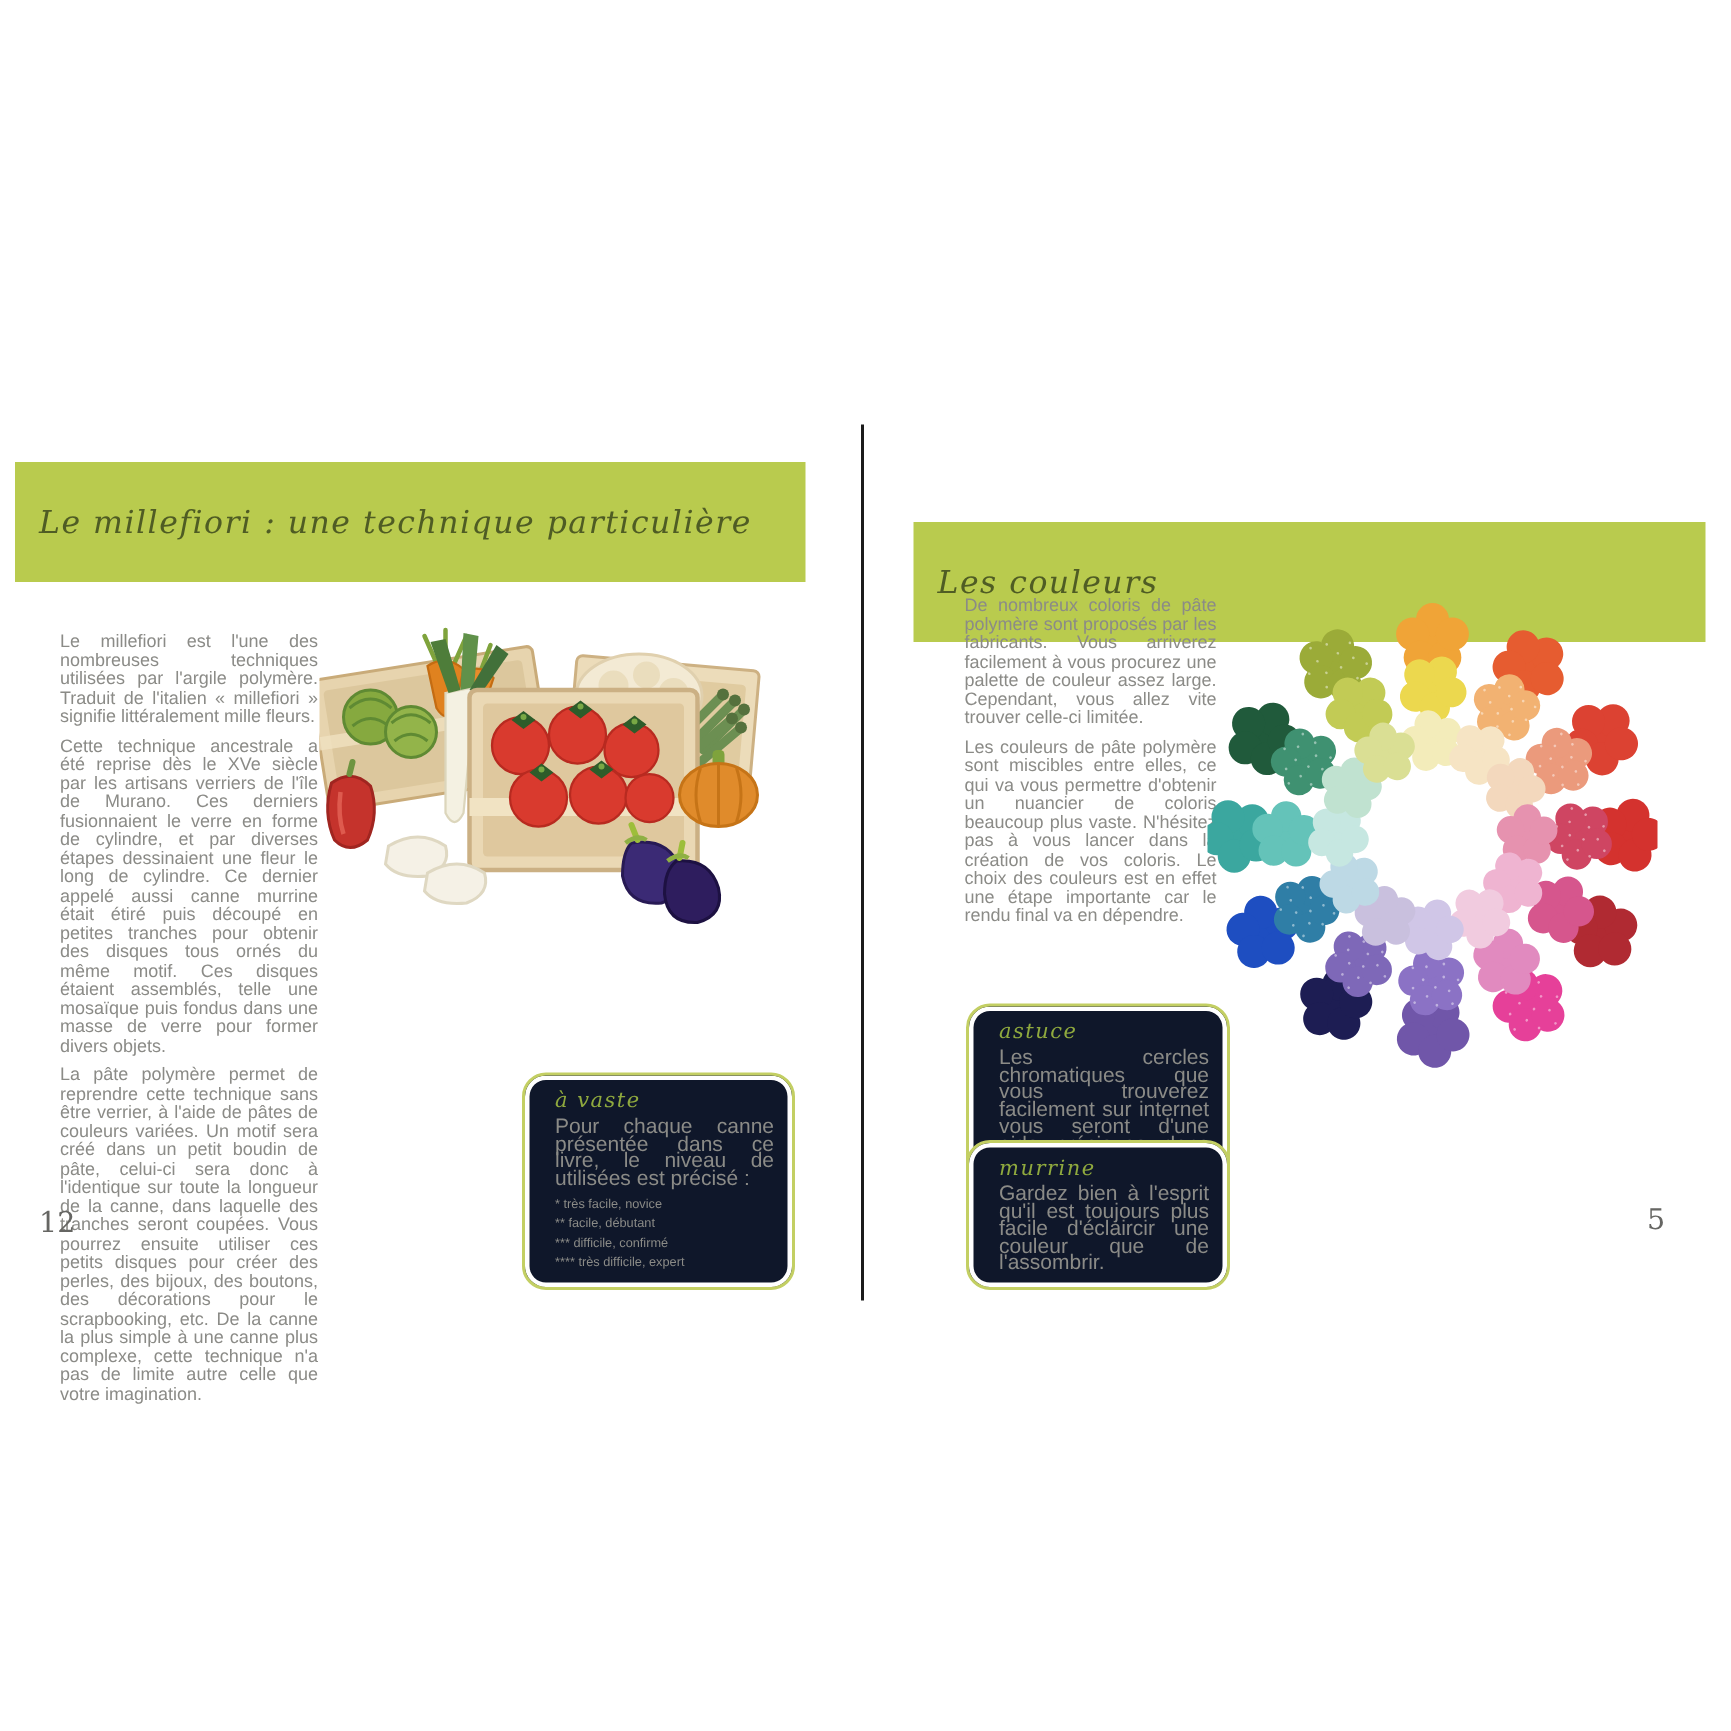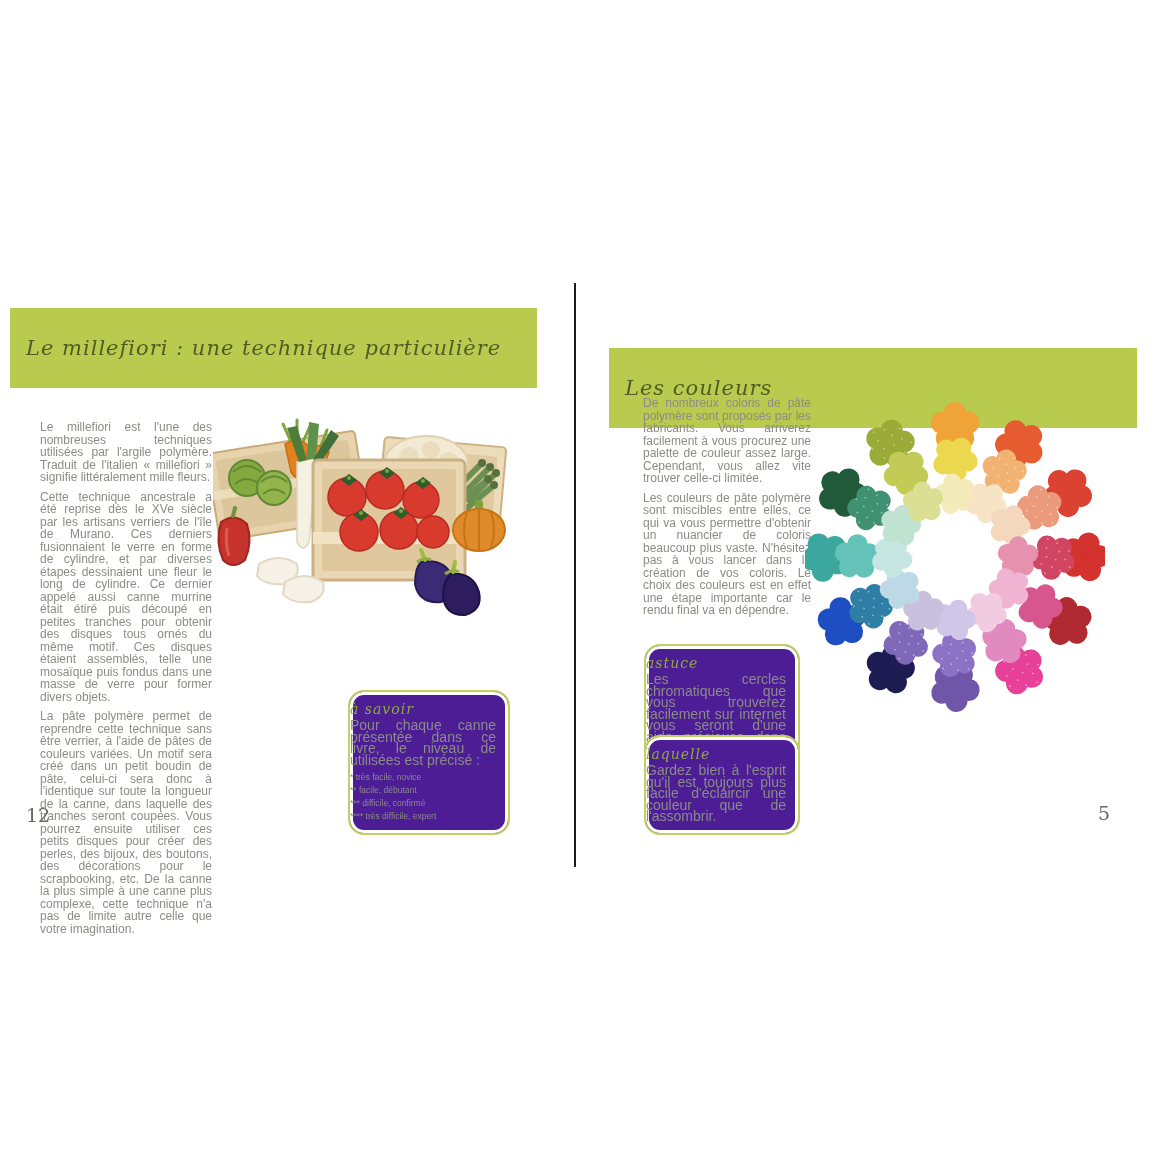--- a/index.html
+++ b/index.html
@@ -10,22 +10,22 @@
   .titlebar.left{left:10px;width:527px;}
   .titlebar.right{left:609px;width:528px;margin-top:40px;}
   .titlebar h1{margin:0;padding-left:16px;font-family:"DejaVu Serif",serif;font-style:italic;
                font-weight:normal;font-size:21px;letter-spacing:1px;color:#4f5c24;}
   .bodycol{position:absolute;color:#8b8b87;}
   .bodycol p{margin:0 0 7px 0;font-size:12px;line-height:12.5px;text-align:justify;}
   .col-left{left:40px;top:421px;width:172px;}
   .col-right{left:643px;top:397px;width:168px;}
   .photo{position:absolute;left:213px;top:412px;}
   .wheel{position:absolute;left:805px;top:400px;}
-  .greenbox{position:absolute;background:#4c1d95;border:2px solid #c3cf63;border-radius:16px;
-            box-shadow:inset 0 0 0 3px #ffffff;padding:9px 12px 10px 0;color:#8b8b87;}
+  .greenbox{position:absolute;background:#0f172a;border:2px solid #c3cf63;border-radius:16px;
+            box-shadow:inset 0 0 0 3px #ffffff;padding:9px 12px 10px 20px;color:#8b8b87;margin-top:25px;}
   .greenbox h3{margin:0 0 3px 0;font-family:"DejaVu Serif",serif;font-style:italic;font-weight:normal;
                font-size:14px;color:#8fa93e;letter-spacing:1px;}
   .greenbox p{margin:0;font-size:14px;line-height:11.5px;text-align:justify;}
   .box-savoir{left:348px;top:690px;width:146px;}
   .box-savoir .levels{margin-top:5px;}
   .box-savoir .levels div{font-size:8.5px;line-height:13px;}
   .box-astuce{left:644px;top:644px;width:140px;}
   .box-conseil{left:644px;top:735px;width:140px;}
   .pagenum{position:absolute;font-family:"DejaVu Serif",serif;font-size:19px;color:#666663;}
   .pn-left{left:26px;top:804px;}
@@ -165,21 +165,21 @@
       <path d="M208 150 Q232 146 240 166 Q246 184 228 190 Q206 192 202 172 Q202 156 208 150 Z" fill="#3b2a75" stroke="#281a55" stroke-width="2"></path>
       <path d="M238 162 Q260 160 266 180 Q270 198 252 203 Q232 204 230 184 Q230 168 238 162 Z" fill="#2e1d5e" stroke="#1d1142" stroke-width="2"></path>
       <path d="M212 148 l-4 -10" stroke="#9dbe3a" stroke-width="4" stroke-linecap="round"></path>
       <path d="M240 160 l2 -10" stroke="#9dbe3a" stroke-width="4" stroke-linecap="round"></path>
       <path d="M204 150 q8 -6 14 -2" stroke="#8fb043" stroke-width="3" fill="none"></path>
       <path d="M232 162 q8 -6 14 -2" stroke="#8fb043" stroke-width="3" fill="none"></path>
     </g>
   </svg>
 
   <div class="greenbox box-savoir">
-    <h3>à savoir</h3>
+    <h3>à vaste</h3>
     <p>Pour chaque canne présentée dans ce livre, le niveau de utilisées est précisé :</p>
     <div class="levels">
       <div>* très facile, novice</div>
       <div>** facile, débutant</div>
       <div>*** difficile, confirmé</div>
       <div>**** très difficile, expert</div>
     </div>
   </div>
 
   <div class="pagenum pn-left">12</div>
@@ -609,19 +609,19 @@
         <circle cx="11.032255589023782" cy="-3.5845971347493872" r="9.200000000000001" fill="#dadf94"></circle>
       </g>
     </svg>
 
   <div class="greenbox box-astuce">
     <h3>astuce</h3>
     <p>Les cercles chromatiques que vous trouverez facilement sur internet vous seront d'une aide précieuse dans le choix d'association des couleurs.</p>
   </div>
 
   <div class="greenbox box-conseil">
-    <h3>laquelle</h3>
+    <h3>murrine</h3>
     <p>Gardez bien à l'esprit qu'il est toujours plus facile d'éclaircir une couleur que de l'assombrir.</p>
   </div>
 
   <div class="pagenum pn-right">5</div>
 
 </div>
 
 </body></html>

